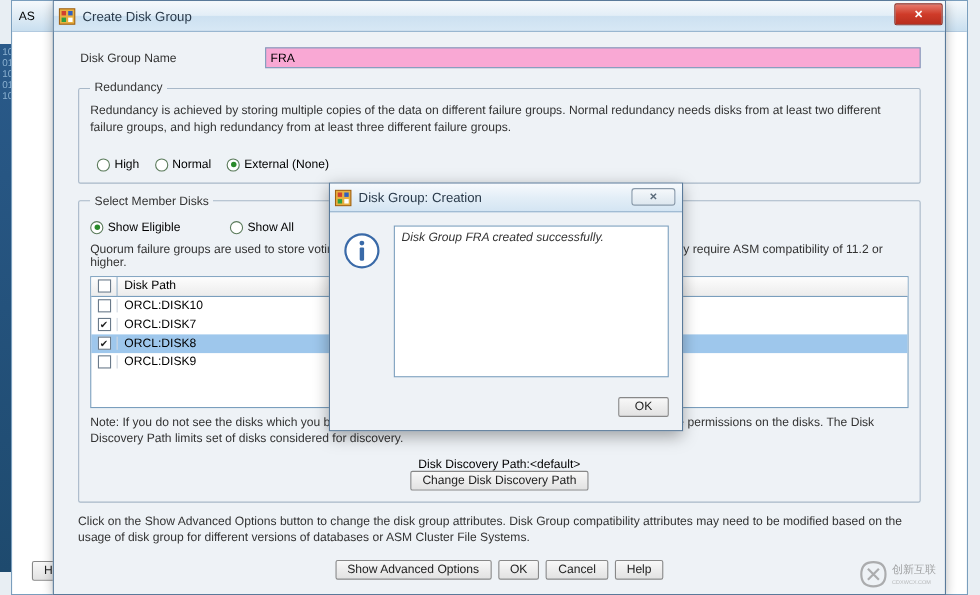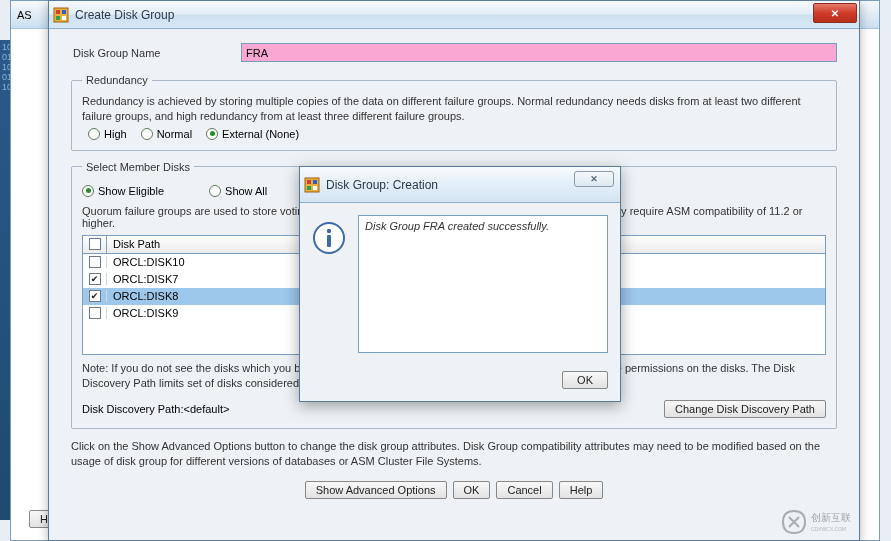--- a/index.html
+++ b/index.html
@@ -122,21 +122,21 @@
     }
     fieldset legend {
       padding: 0 4px;
       color: #333;
       font-size: 11px;
     }
     .desc-text {
       color: #333;
       font-size: 11px;
       line-height: 1.35;
-      margin-bottom: 4px;
+      margin-bottom: 20px;
     }
     
     .radio-row { display: flex; gap: 14px; align-items: center; margin-top: 4px; padding-left: 6px;}
     .radio {
       display: inline-flex;
       align-items: center;
       gap: 4px;
       font-size: 11px;
       cursor: pointer;
     }
@@ -224,20 +224,21 @@
       color: #222;
     }
     .chk.checked::after { content: "✔"; font-size: 9px; }
     .note-text { font-size: 11px; color: #333; margin-top: 6px; line-height: 1.35; }
     
     .disc-path-row {
       display: flex;
       align-items: center;
       justify-content: space-between;
       margin-top: 10px;
+      flex-direction: column;
     }
     .disc-path-row .left { font-size: 11px; }
     .btn {
       background: linear-gradient(180deg,#f8f8f8,#e2e2e2);
       border: 1px solid #888;
       border-radius: 2px;
       padding: 2px 10px;
       font-size: 11px;
       cursor: pointer;
       color: #222;
@@ -271,21 +272,21 @@
     .modal {
       position: absolute;
       left: 299px;
       top: 166px;
       width: 322px;
       background: #eef2f6;
       border: 1px solid #5a7a9a;
       box-shadow: 0 4px 14px rgba(0,0,0,.35);
     }
     .modal .titlebar {
-      height: 36px;
+      height: 26px;
       background: linear-gradient(180deg, #f7fafd 0%, #e3eef7 50%, #d4e5f3 100%);
       text-align: right;
     }
     .modal .win-close-small {
       position: absolute;
       right: 6px;
       top: 4px;
       width: 40px;
       height: 16px;
       border: 1px solid #8a9aaa;

